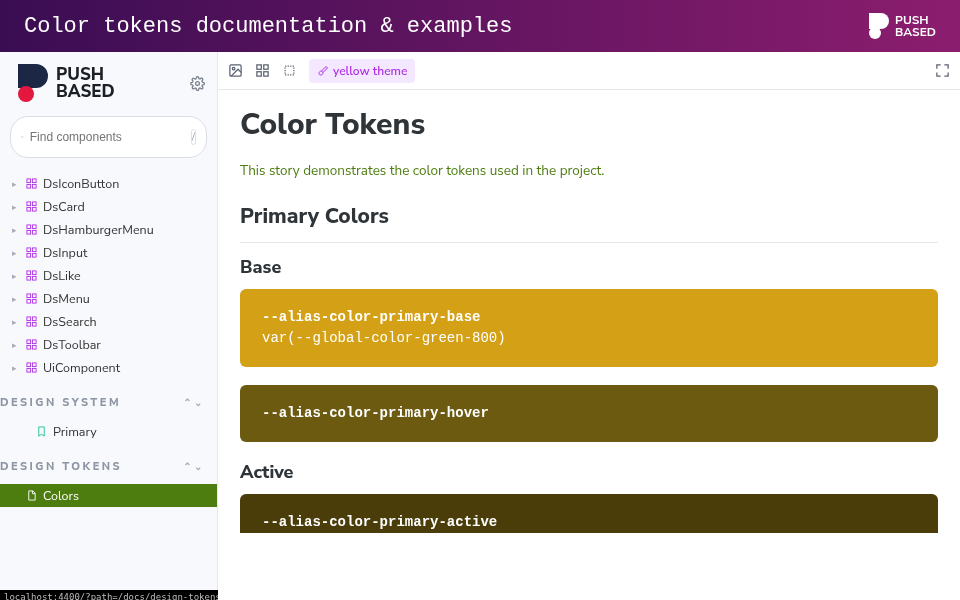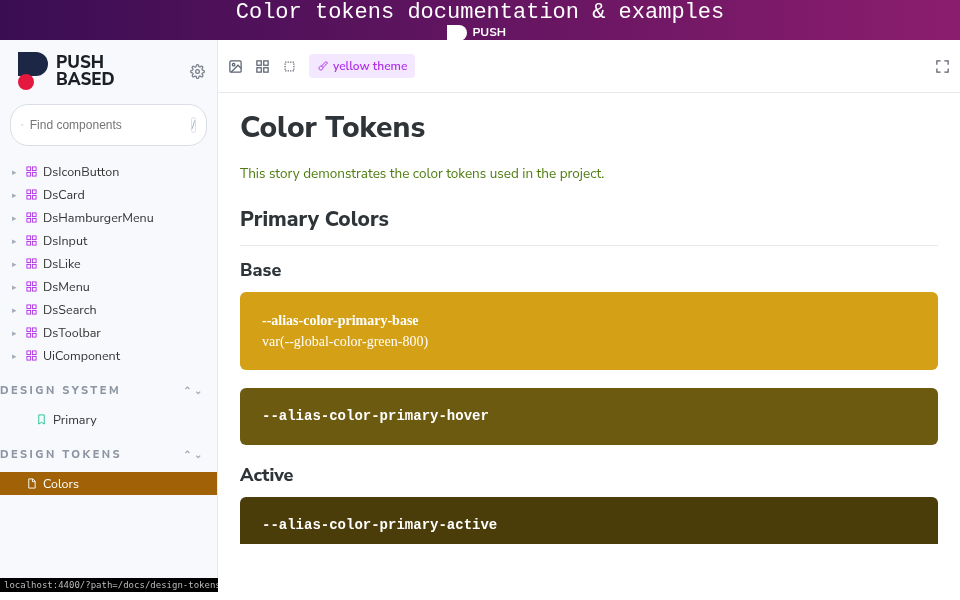--- a/index.html
+++ b/index.html
@@ -5,30 +5,29 @@
 * { box-sizing: border-box; margin: 0; padding: 0; }
 body {
   font-family: "Nunito Sans", -apple-system, BlinkMacSystemFont, "Segoe UI", sans-serif;
   background: #fff;
   width: 960px;
   height: 600px;
   overflow: hidden;
   position: relative;
 }
 .banner {
-  height: 40px;
+  height: 52px;
   background: linear-gradient(90deg, #3a0d53 0%, #8c1d6e 100%);
   color: #fff;
   display: flex;
   align-items: center;
   justify-content: space-between;
-  padding: 0 8px;
+  padding: 0 24px;
   font-family: "Courier New", monospace;
   font-size: 22px;
-  flex-direction: column;
 }
 .banner-logo { display: flex; align-items: center; gap: 6px; }
 .banner-logo .pb-icon { width: 20px; height: 26px; }
 .banner-logo .pb-text { font-family: "Nunito Sans", sans-serif; font-size: 12px; font-weight: 700; line-height: 1; }
 .main { display: flex; height: 552px; }
 .sidebar {
   width: 218px;
   background: #f7f9fc;
   border-right: 1px solid #e6e8ec;
   display: flex;
@@ -65,33 +64,33 @@
 .tree-item .comp-icon { color: #b030e6; }
 .section-header {
   display: flex; align-items: center; justify-content: space-between;
   padding: 12px 12px 6px 0; font-size: 11px; letter-spacing: 2.5px;
   color: #8d95a3; font-weight: 800; cursor: pointer;
 }
 .section-header .chev { color: #a5adb9; font-size: 10px; }
 .tree-child { padding-left: 36px; }
 .tree-child .bm-icon { color: #1fc28f; }
 .tree-item.active {
-  background: #a16207; color: #fff;
+  background: #4d7c0f; color: #fff;
 }
 .tree-item.active .caret, .tree-item.active .comp-icon { color: #fff; }
 .tree-item.colors .comp-icon { color: currentColor; }
 .status-bar {
   position: absolute; bottom: 0; left: 0;
   background: #000; color: #bbb; font-size: 9px;
   padding: 2px 4px; font-family: monospace;
   white-space: nowrap; overflow: hidden; max-width: 218px;
 }
 .content { flex: 1; display: flex; flex-direction: column; min-width: 0; }
 .toolbar {
-  height: 53px; border-bottom: 1px solid #e6e8ec;
+  height: 38px; border-bottom: 1px solid #e6e8ec;
   display: flex; align-items: center; padding: 0 10px; gap: 12px;
 }
 .toolbar .tb-ico { color: #5a6270; cursor: pointer; font-size: 14px; }
 .theme-badge {
   display: inline-flex; align-items: center; gap: 4px;
   background: #f3e8ff; color: #b030e6;
   padding: 4px 8px; border-radius: 4px; font-size: 12px; font-weight: 600;
   cursor: pointer;
 }
 .toolbar .spacer { flex: 1; }
@@ -102,23 +101,23 @@
   font-size: 21px; font-weight: 800; color: #2e3438;
   border-bottom: 1px solid #e6e8ec; padding-bottom: 12px; margin-bottom: 12px;
 }
 .doc h3 { font-size: 18px; font-weight: 800; color: #2e3438; margin: 10px 0 10px 0; }
 .swatch {
   border-radius: 6px; padding: 18px 22px; color: #fff;
   font-family: "Courier New", monospace; font-size: 14px; line-height: 1.5;
   margin-bottom: 18px;
 }
 .swatch .tok { font-weight: 700; }
-.sw-base  { background: #d4a015; font-family: Liberation Serif, serif; }
+.sw-base  { background: #d4a015; }
 .sw-hover { background: #6b5a10; }
-.sw-active { background: #4a3d0a; padding-bottom: 8px; border-radius: 6px 6px 0 0; }
+.sw-active { background: #4a3d0a; padding-bottom: 0; border-radius: 6px 6px 0 0; }
 svg { display: block; }
 </style>
 </head>
 <body>
 
 <div class="banner">
   <span>Color tokens documentation &amp; examples</span>
   <span class="banner-logo">
     <svg class="pb-icon" viewBox="0 0 20 26">
       <path d="M0 0 H12 A8 8 0 0 1 12 16 H0 Z" fill="#fff"></path>

